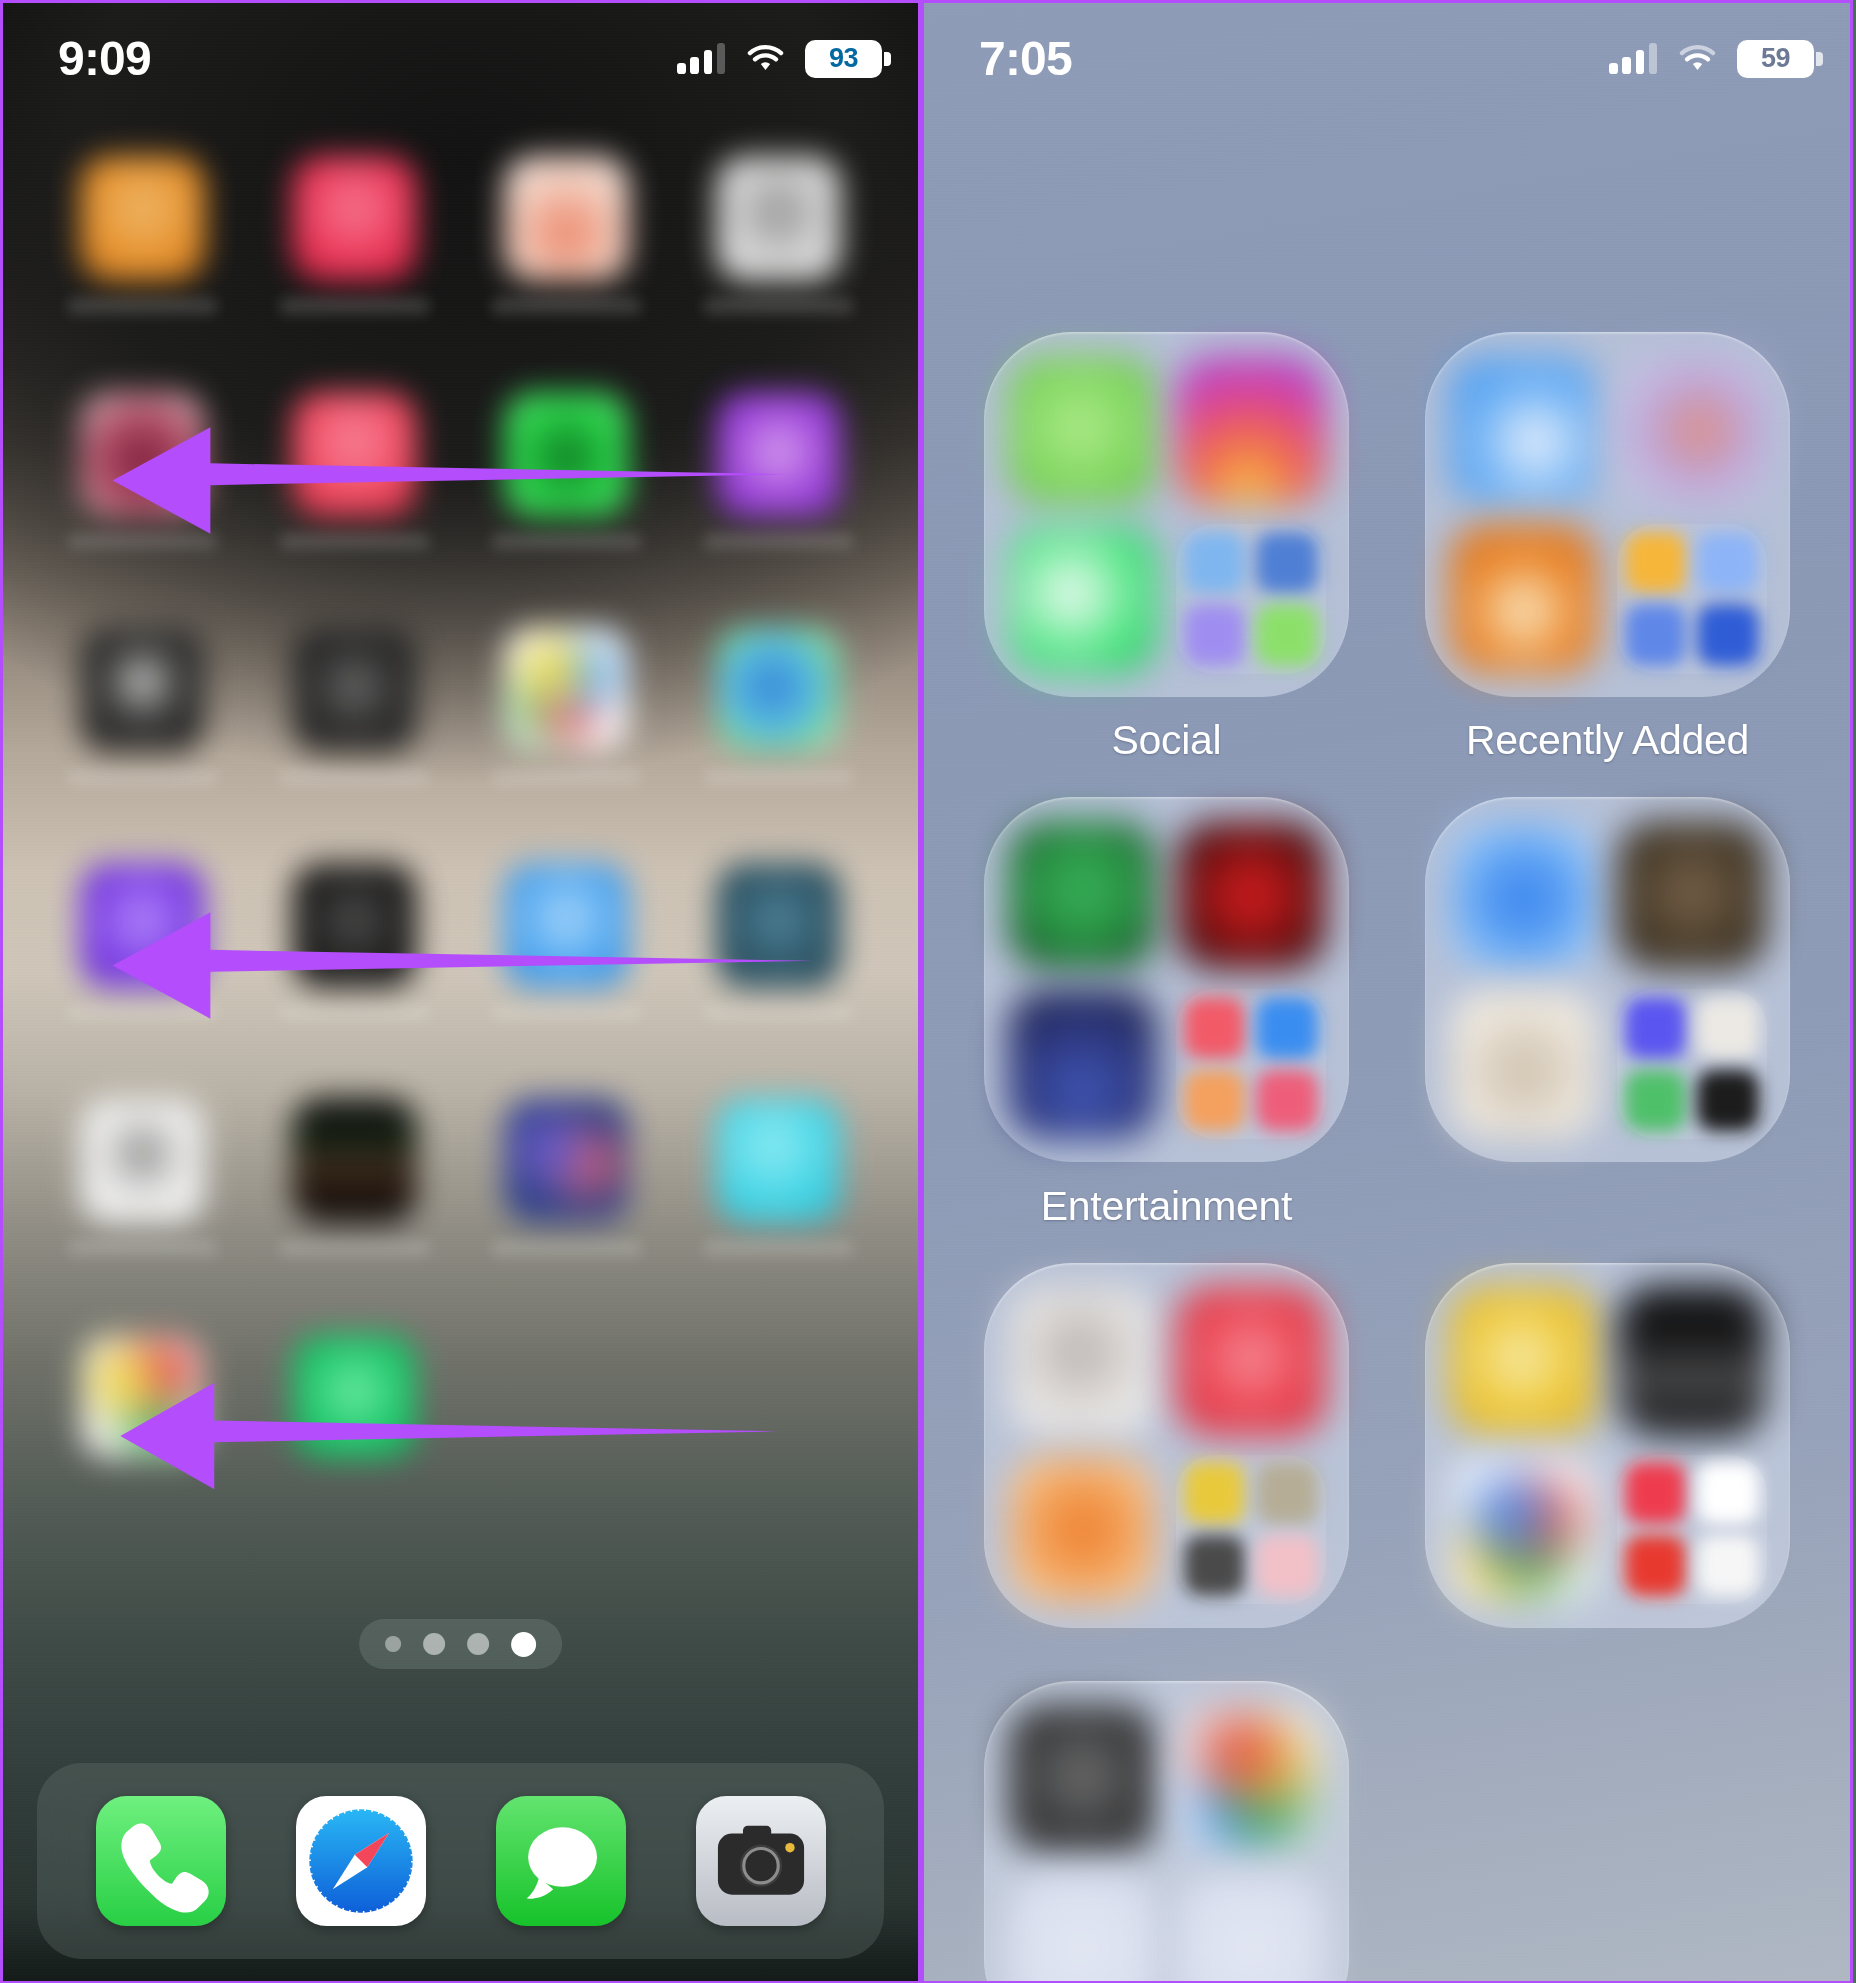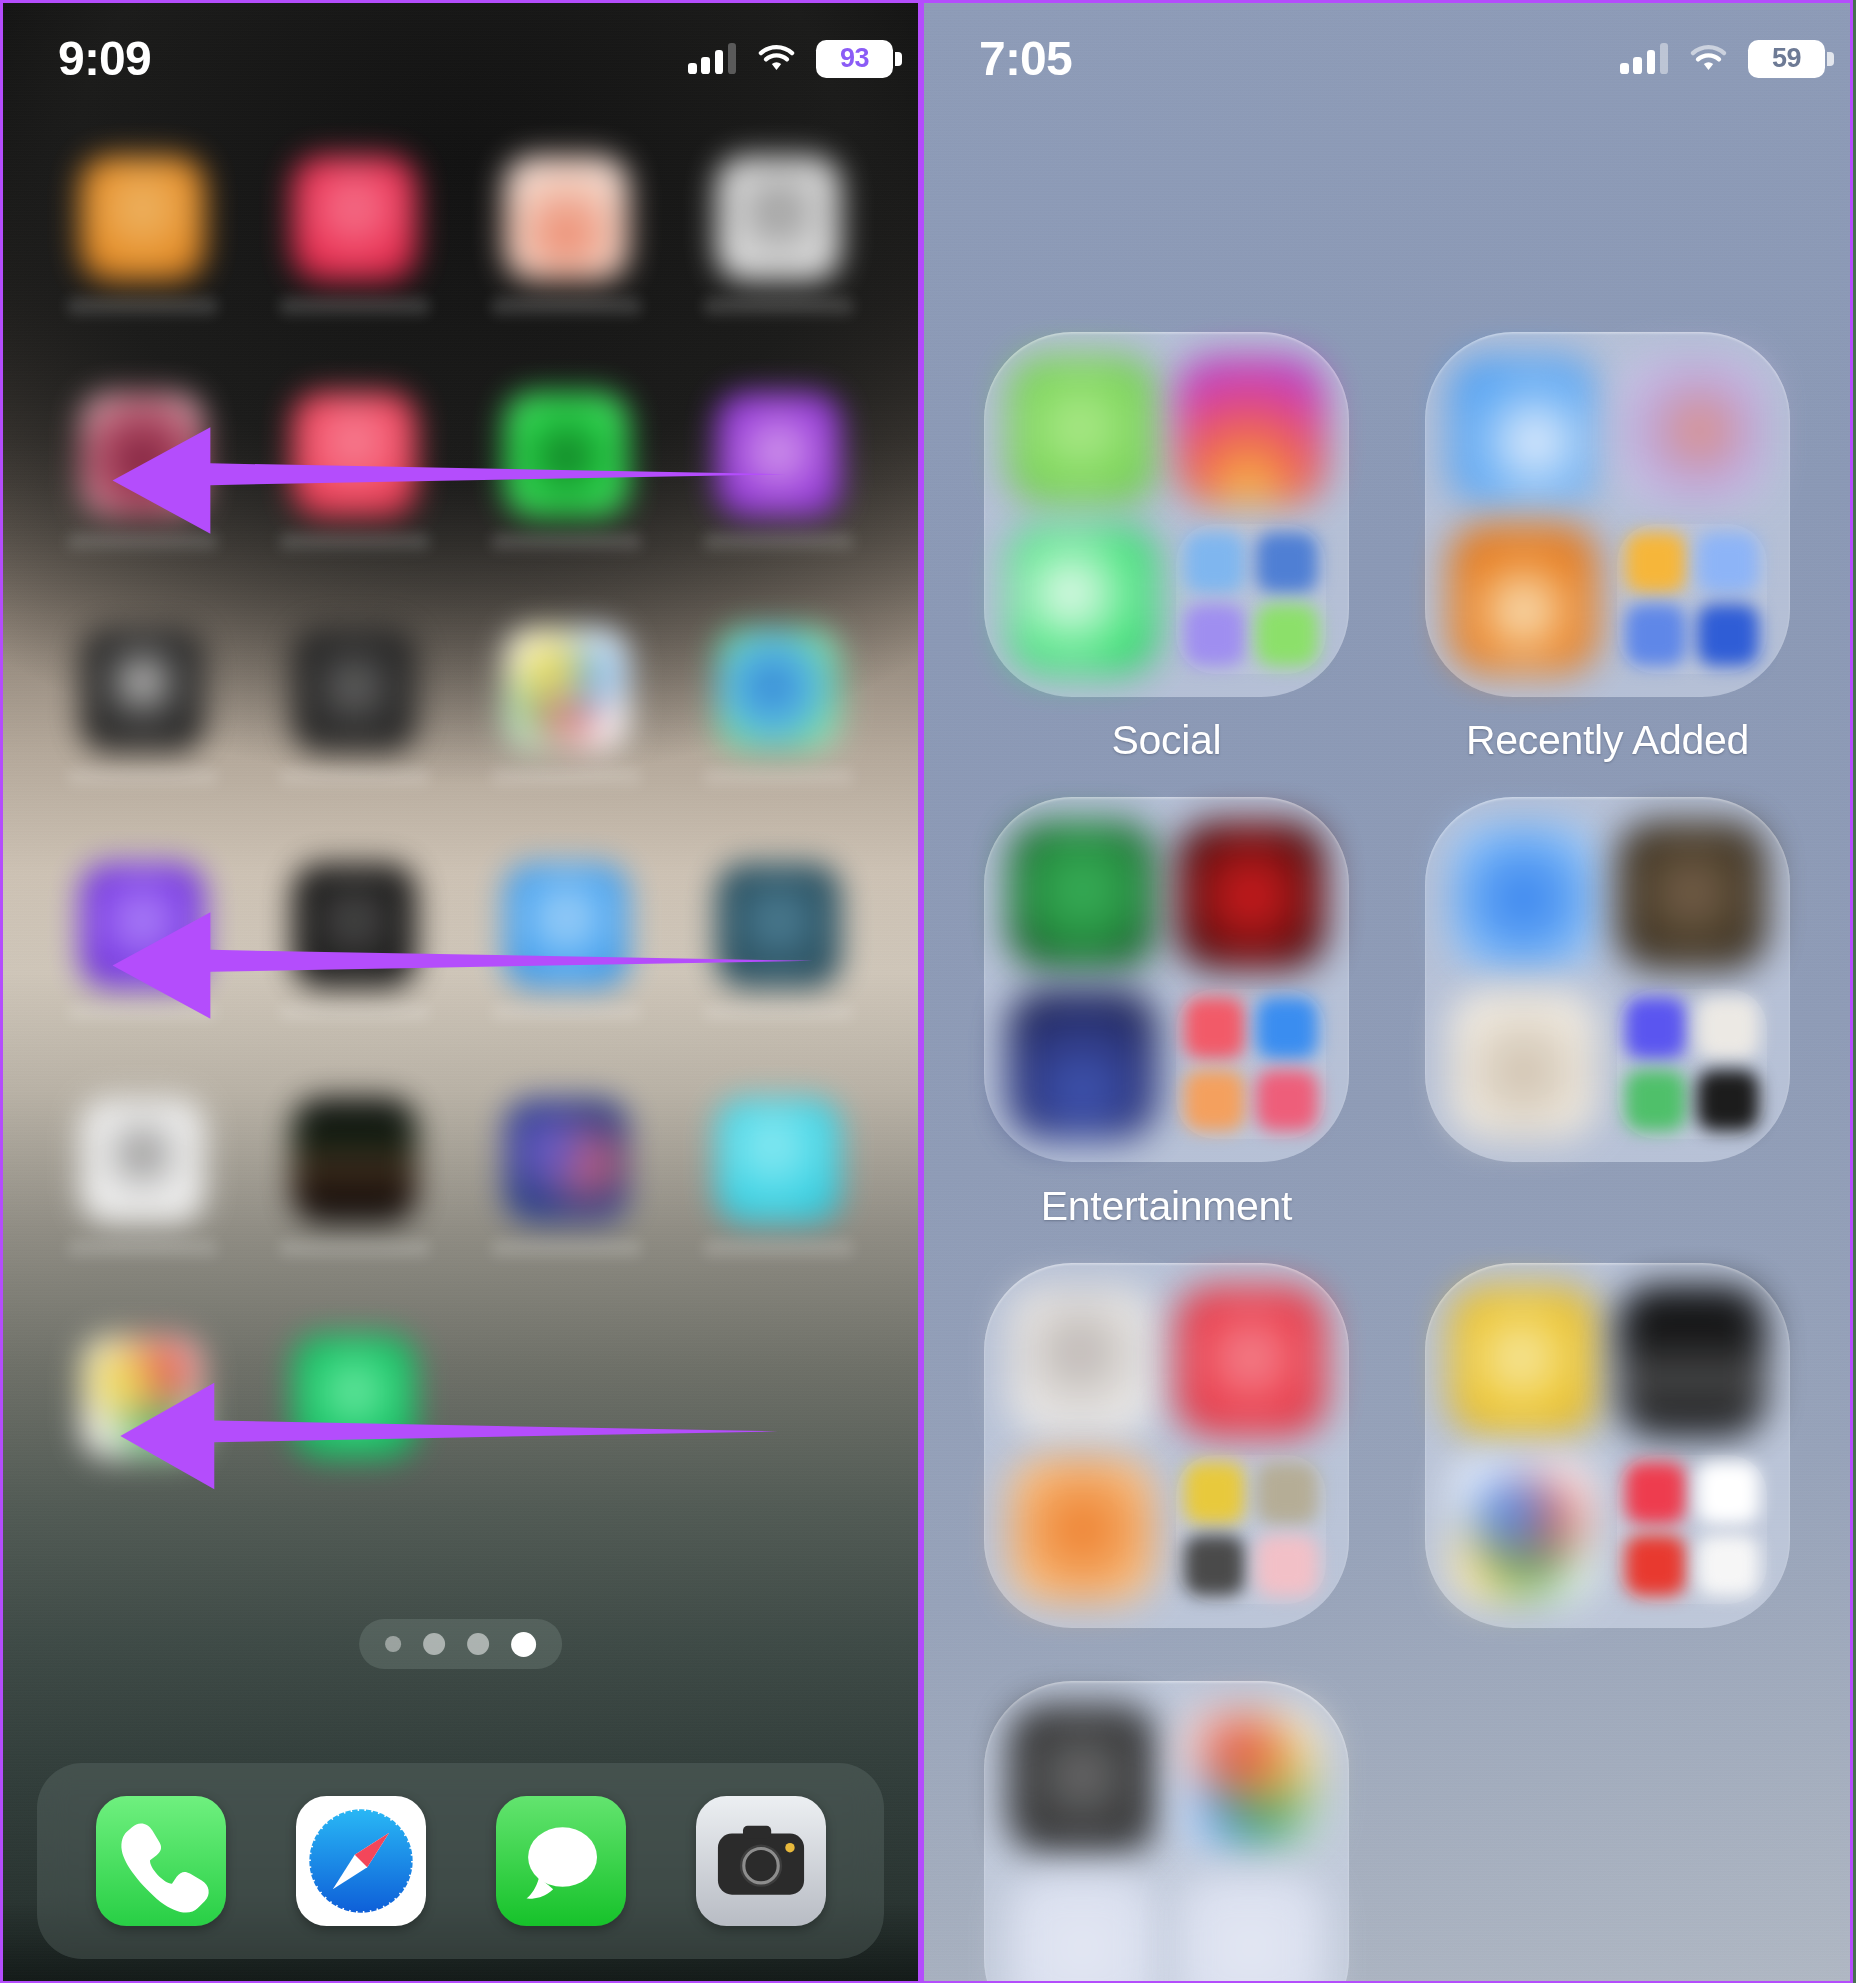--- a/index.html
+++ b/index.html
@@ -62,21 +62,21 @@
     position: absolute; inset: 0;
     background-image:
       repeating-linear-gradient(0deg, rgba(255,255,255,0.012) 0px, rgba(0,0,0,0.012) 0.8px, rgba(255,255,255,0.012) 1.6px);
     pointer-events: none;
   }
 
   .status-bar {
     position: absolute; top: 0; left: 0; right: 0;
     height: 94px;
     display: flex; align-items: center; justify-content: space-between;
-    padding: 17px 25px 0 55px;
+    padding: 17px 36px 0 55px;
     z-index: 30;
   }
   .status-time {
     font-size: 48px; font-weight: bold; letter-spacing: -0.8px;
   }
   .status-right { display: flex; align-items: center; gap: 20.3px; }
 
   
   .signal { display: flex; align-items: flex-end; gap: 4.7px; height: 31px; }
   .signal i { display: block; width: 8.6px; border-radius: 3.1px; }
@@ -235,21 +235,21 @@
             <i style="background:#5a5a5a"></i>
         </div>
         <div class="wifi">
           <svg width="39" height="30" viewBox="0 0 50 38">
             <path d="M25 33 L19 25.5 A9.5 9.5 0 0 1 31 25.5 Z" fill="#ffffff"></path>
             <path d="M11.5 19.5 A20 20 0 0 1 38.5 19.5" stroke="#ffffff" stroke-width="5.5" fill="none" stroke-linecap="round"></path>
             <path d="M5 11.5 A29.5 29.5 0 0 1 45 11.5" stroke="#ffffff" stroke-width="5.5" fill="none" stroke-linecap="round"></path>
           </svg>
         </div>
         <div class="battery" style="background:#ffffff">
-          <span class="battery-num" style="color:#8b5cf6">93</span>
+          <span class="battery-num" style="color:#0369a1">93</span>
           <span class="battery-nub" style="background:#ffffff"></span>
         </div>
       </div>
     </div>
 
     <div class="app-grid">
 
       <div class="app-cell">
           <div class="app-icon" style="background:radial-gradient(circle at 50% 42%, #f7bd6d 0%, #f0972e 58%, #c9741c 100%)"></div>
           <div class="app-label"></div>

